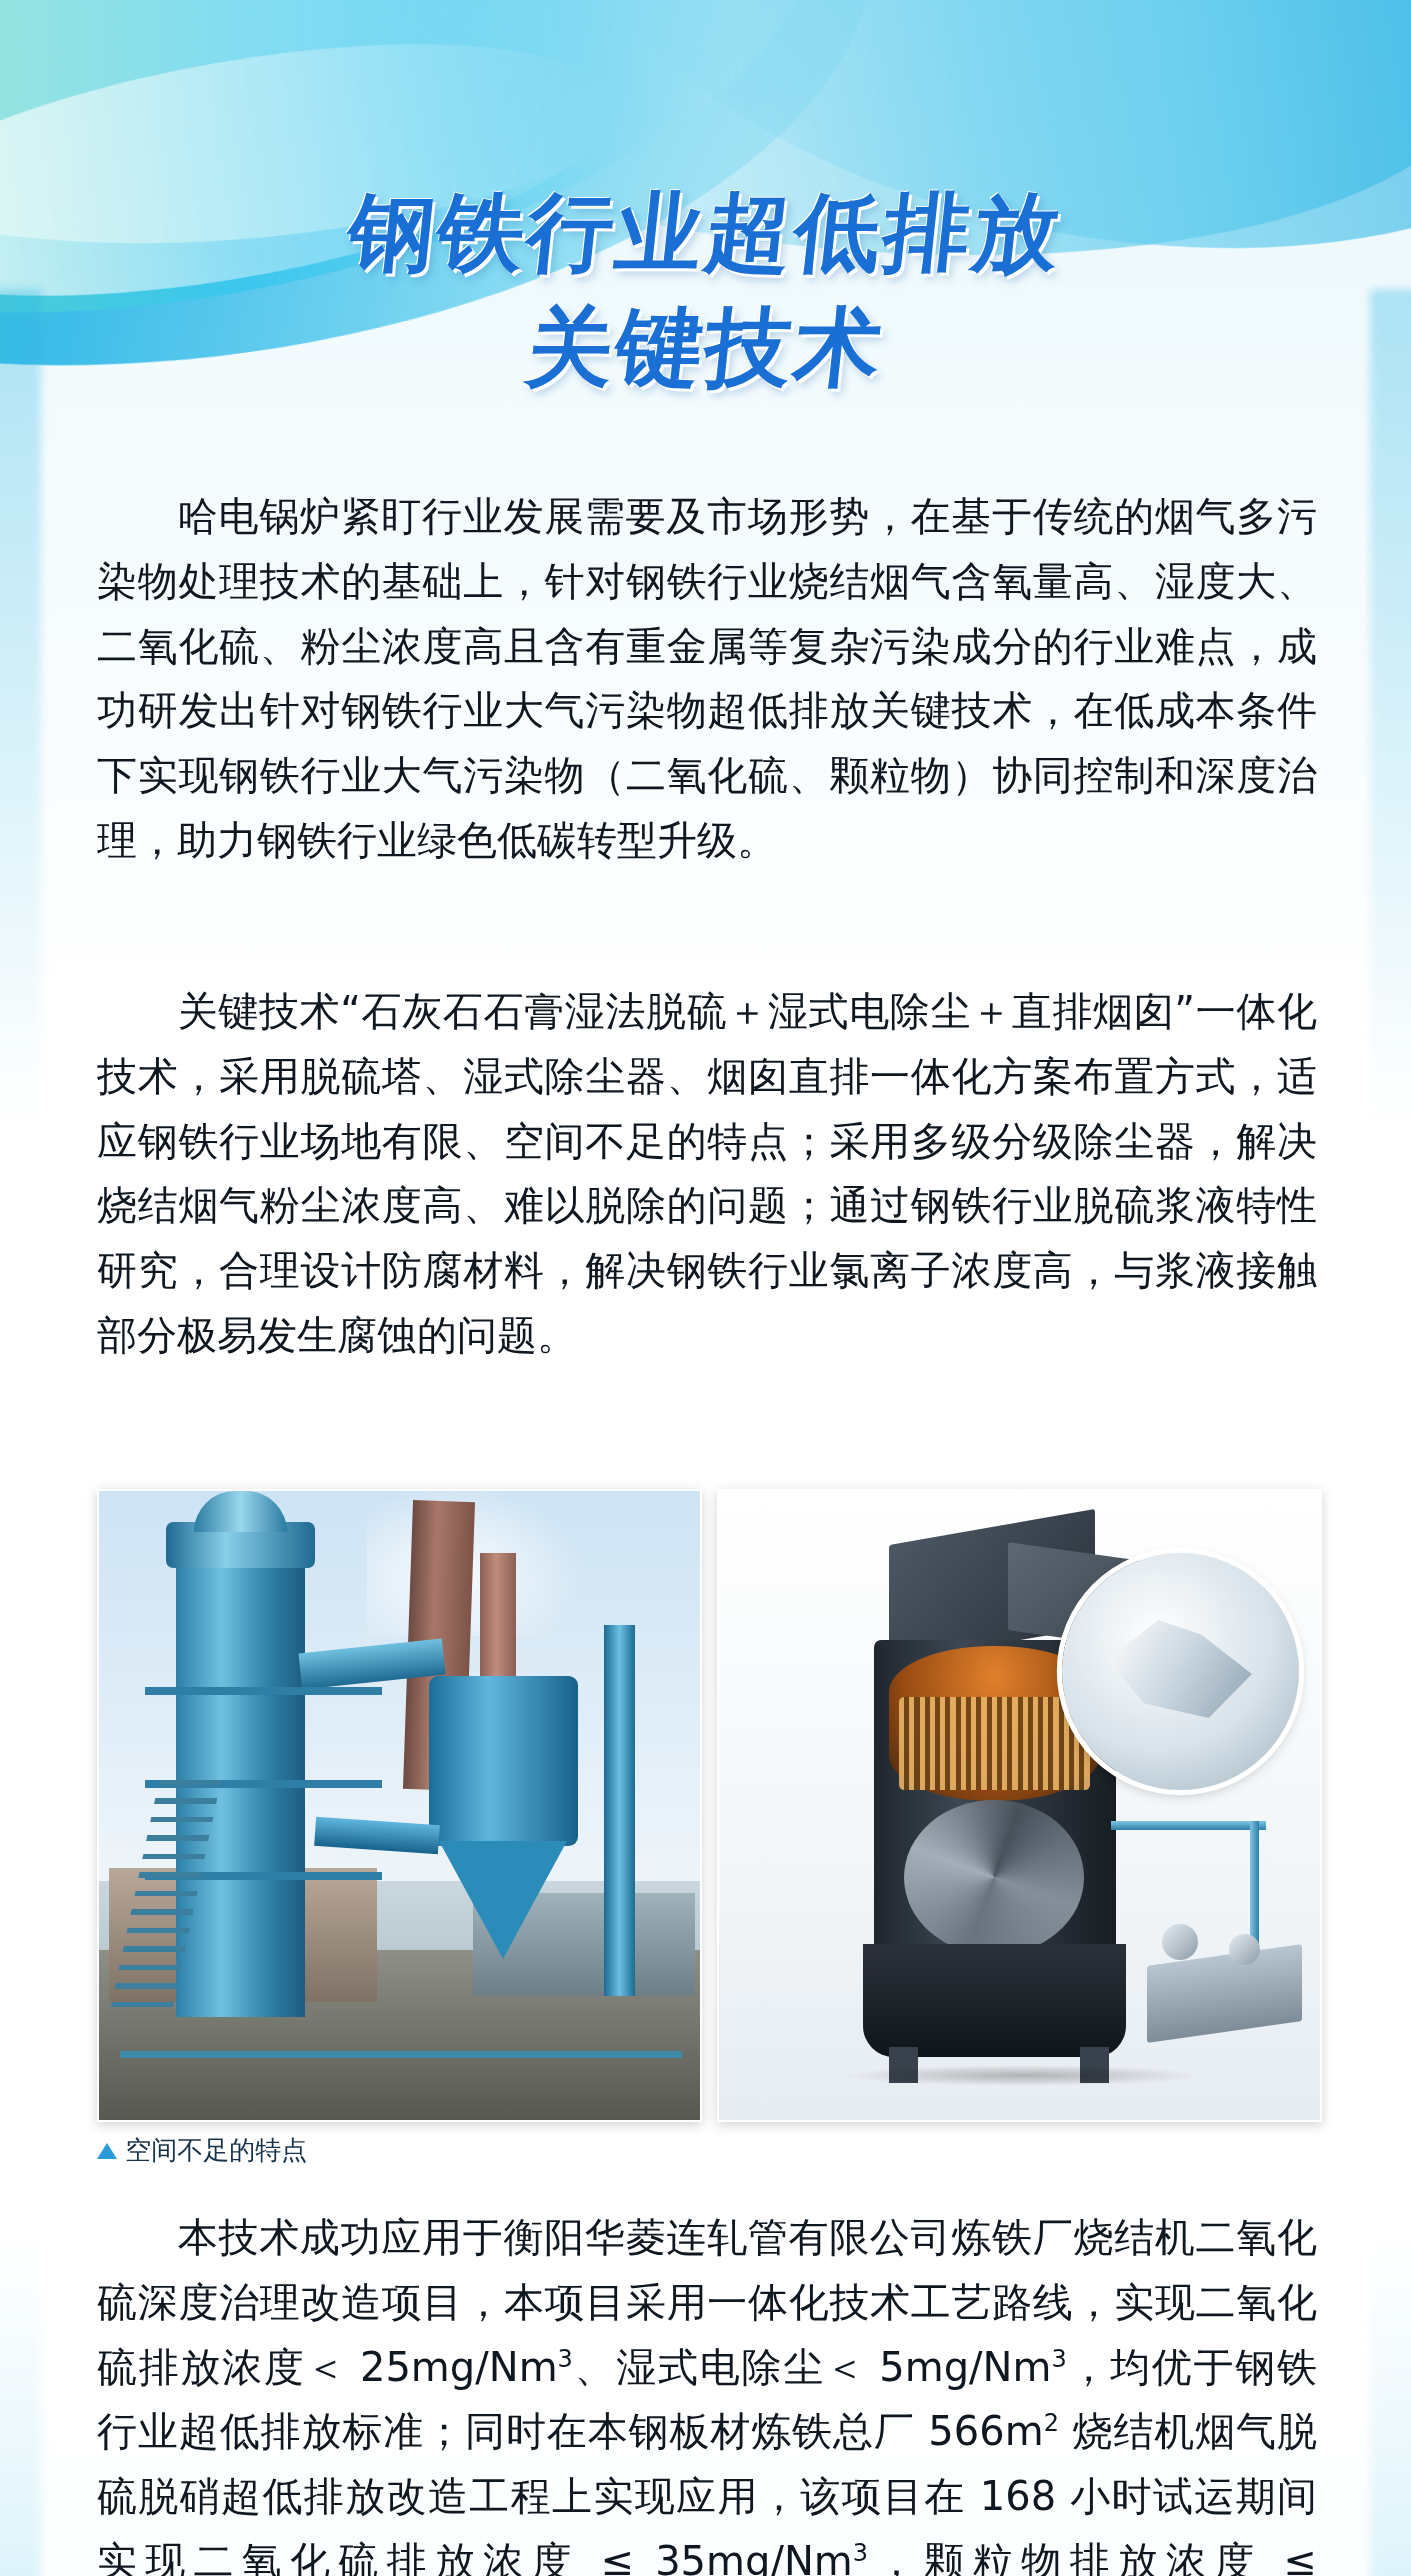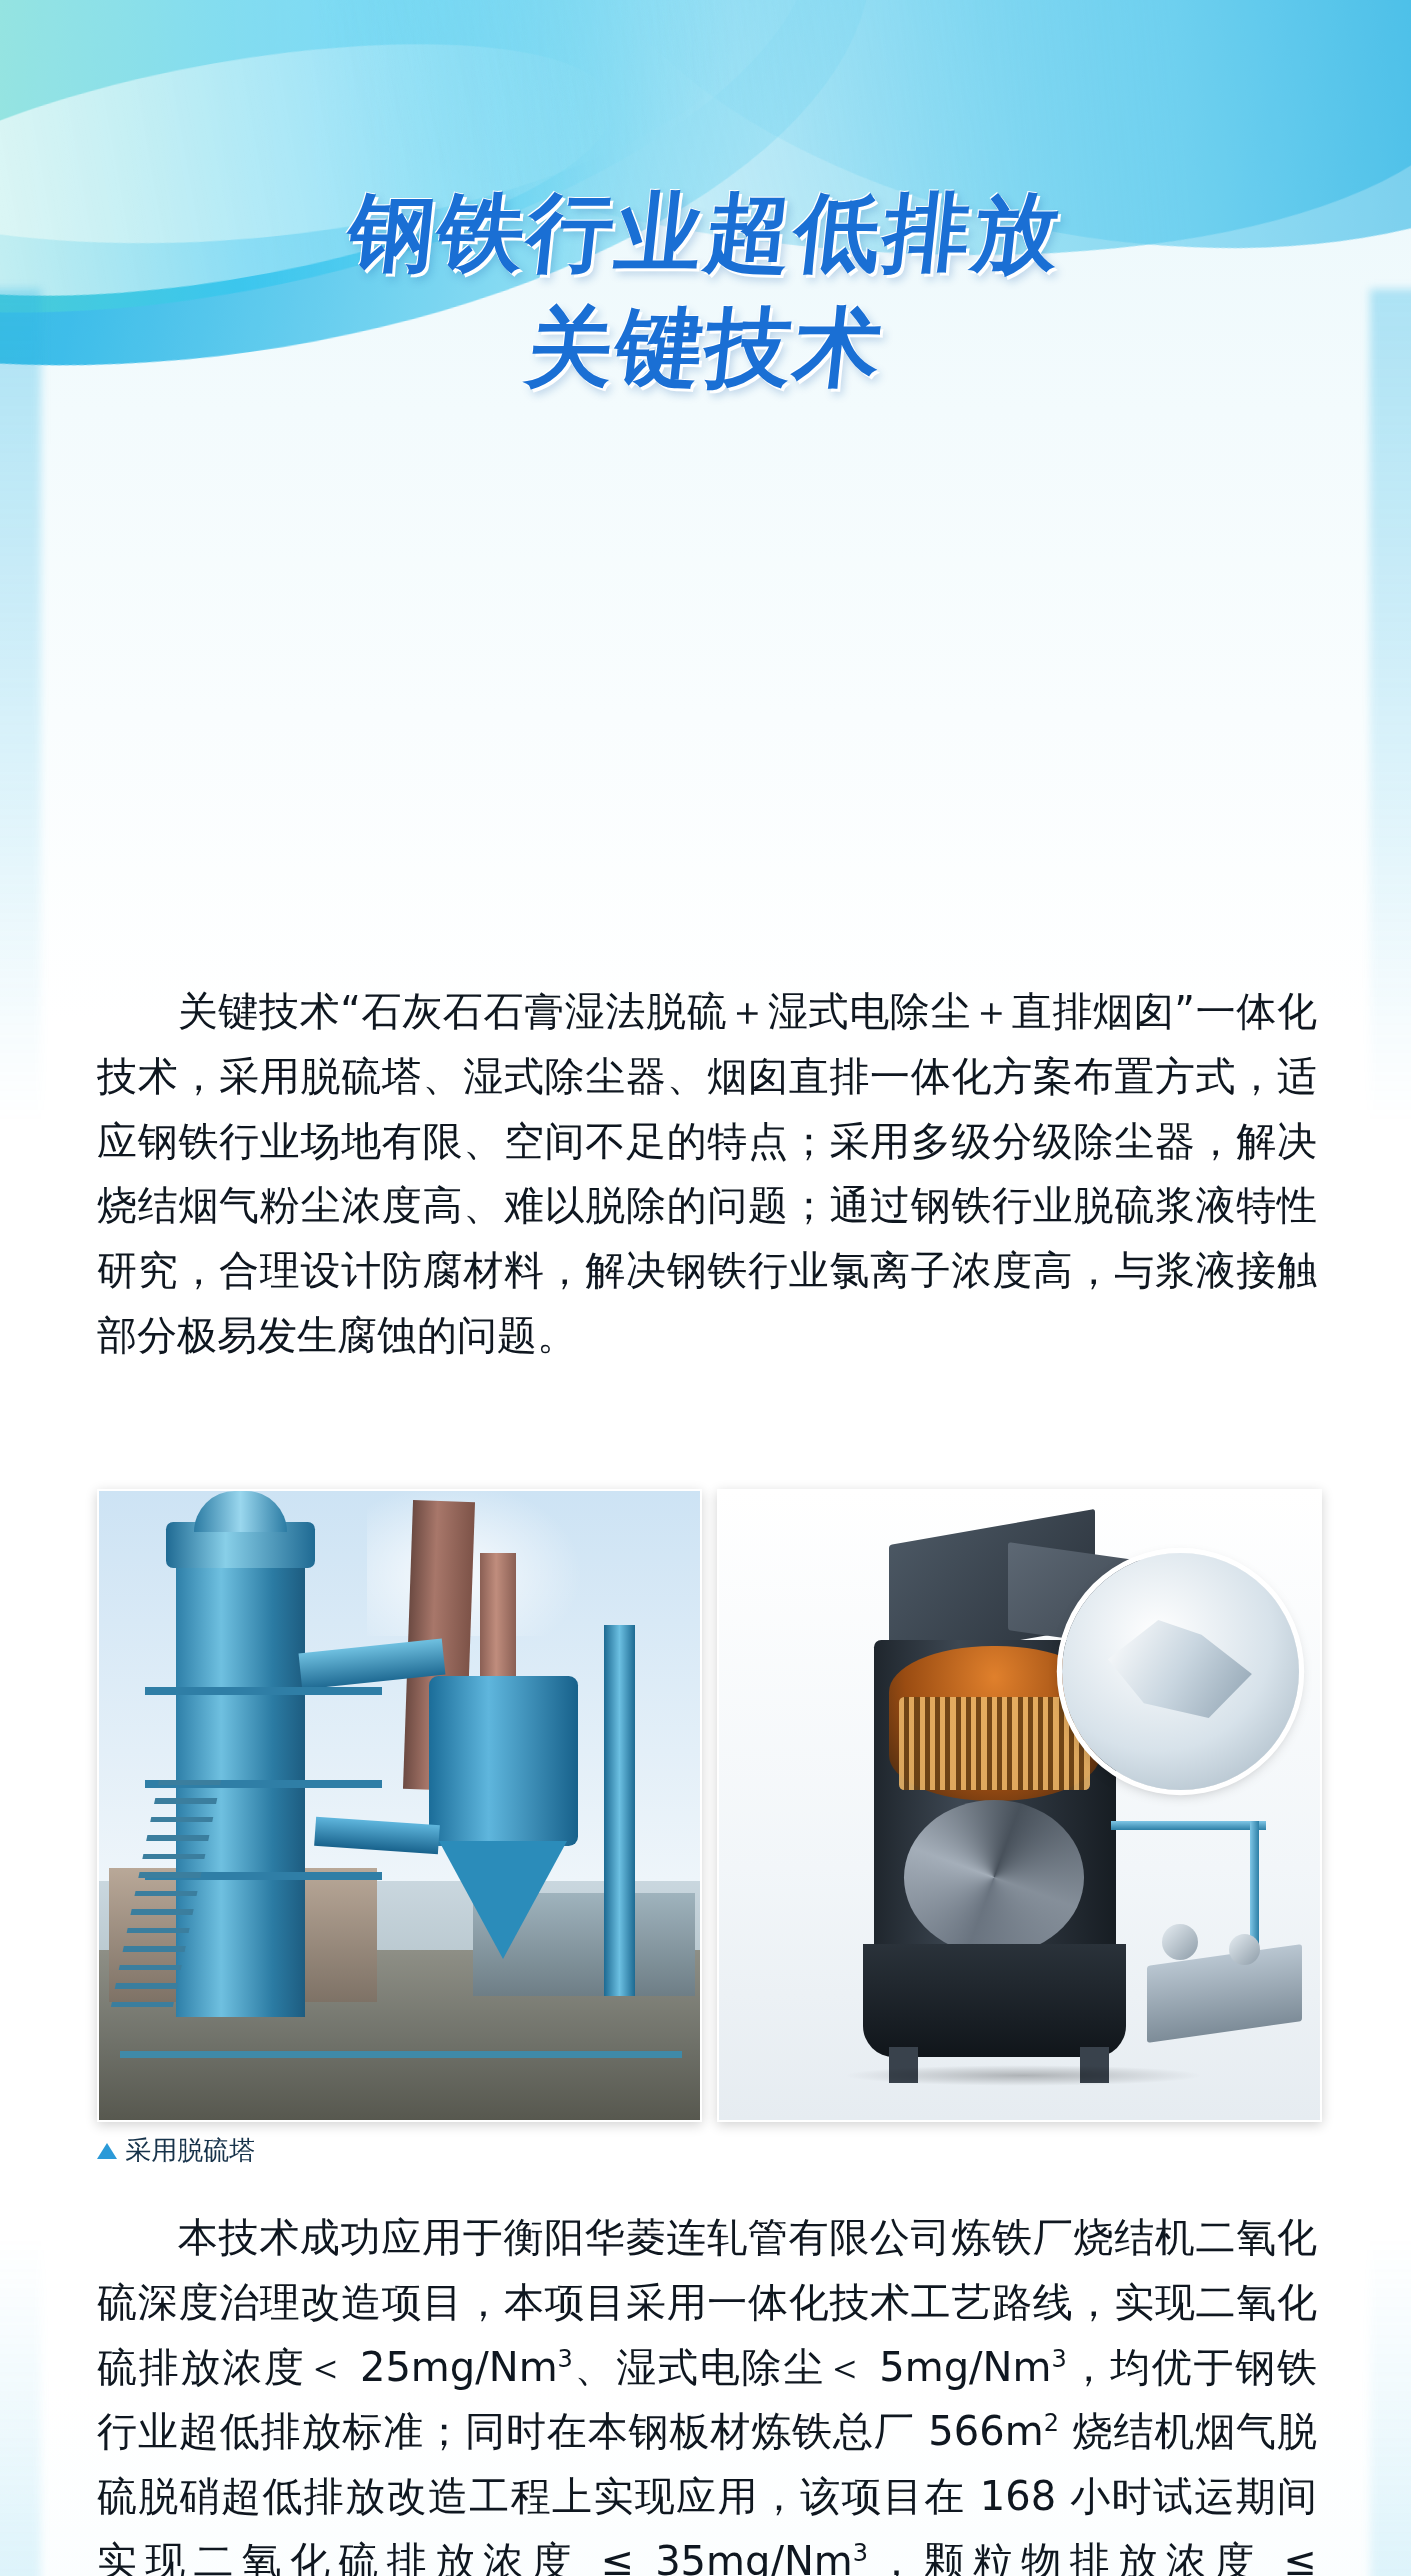--- a/index.html
+++ b/index.html
@@ -203,20 +203,21 @@
   <div class="side-streak side-left"></div>
   <div class="side-streak side-right"></div>
 
   <div class="content">
 
     <div class="title-block">
       <div class="title-line">钢铁行业超低排放</div>
       <div class="title-line">关键技术</div>
     </div>
 
+    <div class="para p1"><span class="indent"></span><span>哈电锅炉紧盯行业发展需要及市场形势，在基于传统的烟气多污染物处理技术的基础上，针对钢铁行业烧结烟气含氧量高、湿度大、二氧化硫、粉尘浓度高且含有重金属等复杂污染成分的行业难点，成功研发出针对钢铁行业大气污染物超低排放关键技术，在低成本条件下实现钢铁行业大气污染物（二氧化硫、颗粒物）协同控制和深度治理，助力钢铁行业绿色低碳转型升级。</span></div>
 
     <div class="para p2"><span class="indent"></span><span>关键技术“石灰石石膏湿法脱硫＋湿式电除尘＋直排烟囱”一体化技术，采用脱硫塔、湿式除尘器、烟囱直排一体化方案布置方式，适应钢铁行业场地有限、空间不足的特点；采用多级分级除尘器，解决烧结烟气粉尘浓度高、难以脱除的问题；通过钢铁行业脱硫浆液特性研究，合理设计防腐材料，解决钢铁行业氯离子浓度高，与浆液接触部分极易发生腐蚀的问题。</span></div>
 
     <div class="figures">
 
       <div class="figure">
         <div class="fig-img">
           <div class="photo1">
             <div class="ph1-sky"></div>
             <div class="ph1-smoke"></div>
@@ -235,21 +236,21 @@
             <div class="ph1-plat a"></div>
             <div class="ph1-plat b"></div>
             <div class="ph1-plat c"></div>
             <div class="ph1-stair"></div>
             <div class="ph1-pipe"></div>
             <div class="ph1-rail"></div>
           </div>
         </div>
         <div class="fig-caption">
           <span class="tri"></span>
-          <span>采用脱硫塔</span>
+          <span>空间不足的特点</span>
         </div>
       </div>
 
       <div class="figure">
         <div class="fig-img">
           <div class="photo2">
             <div class="ph2-box"></div>
             <div class="ph2-box2"></div>
             <div class="ph2-body"></div>
             <div class="ph2-inner"></div>

